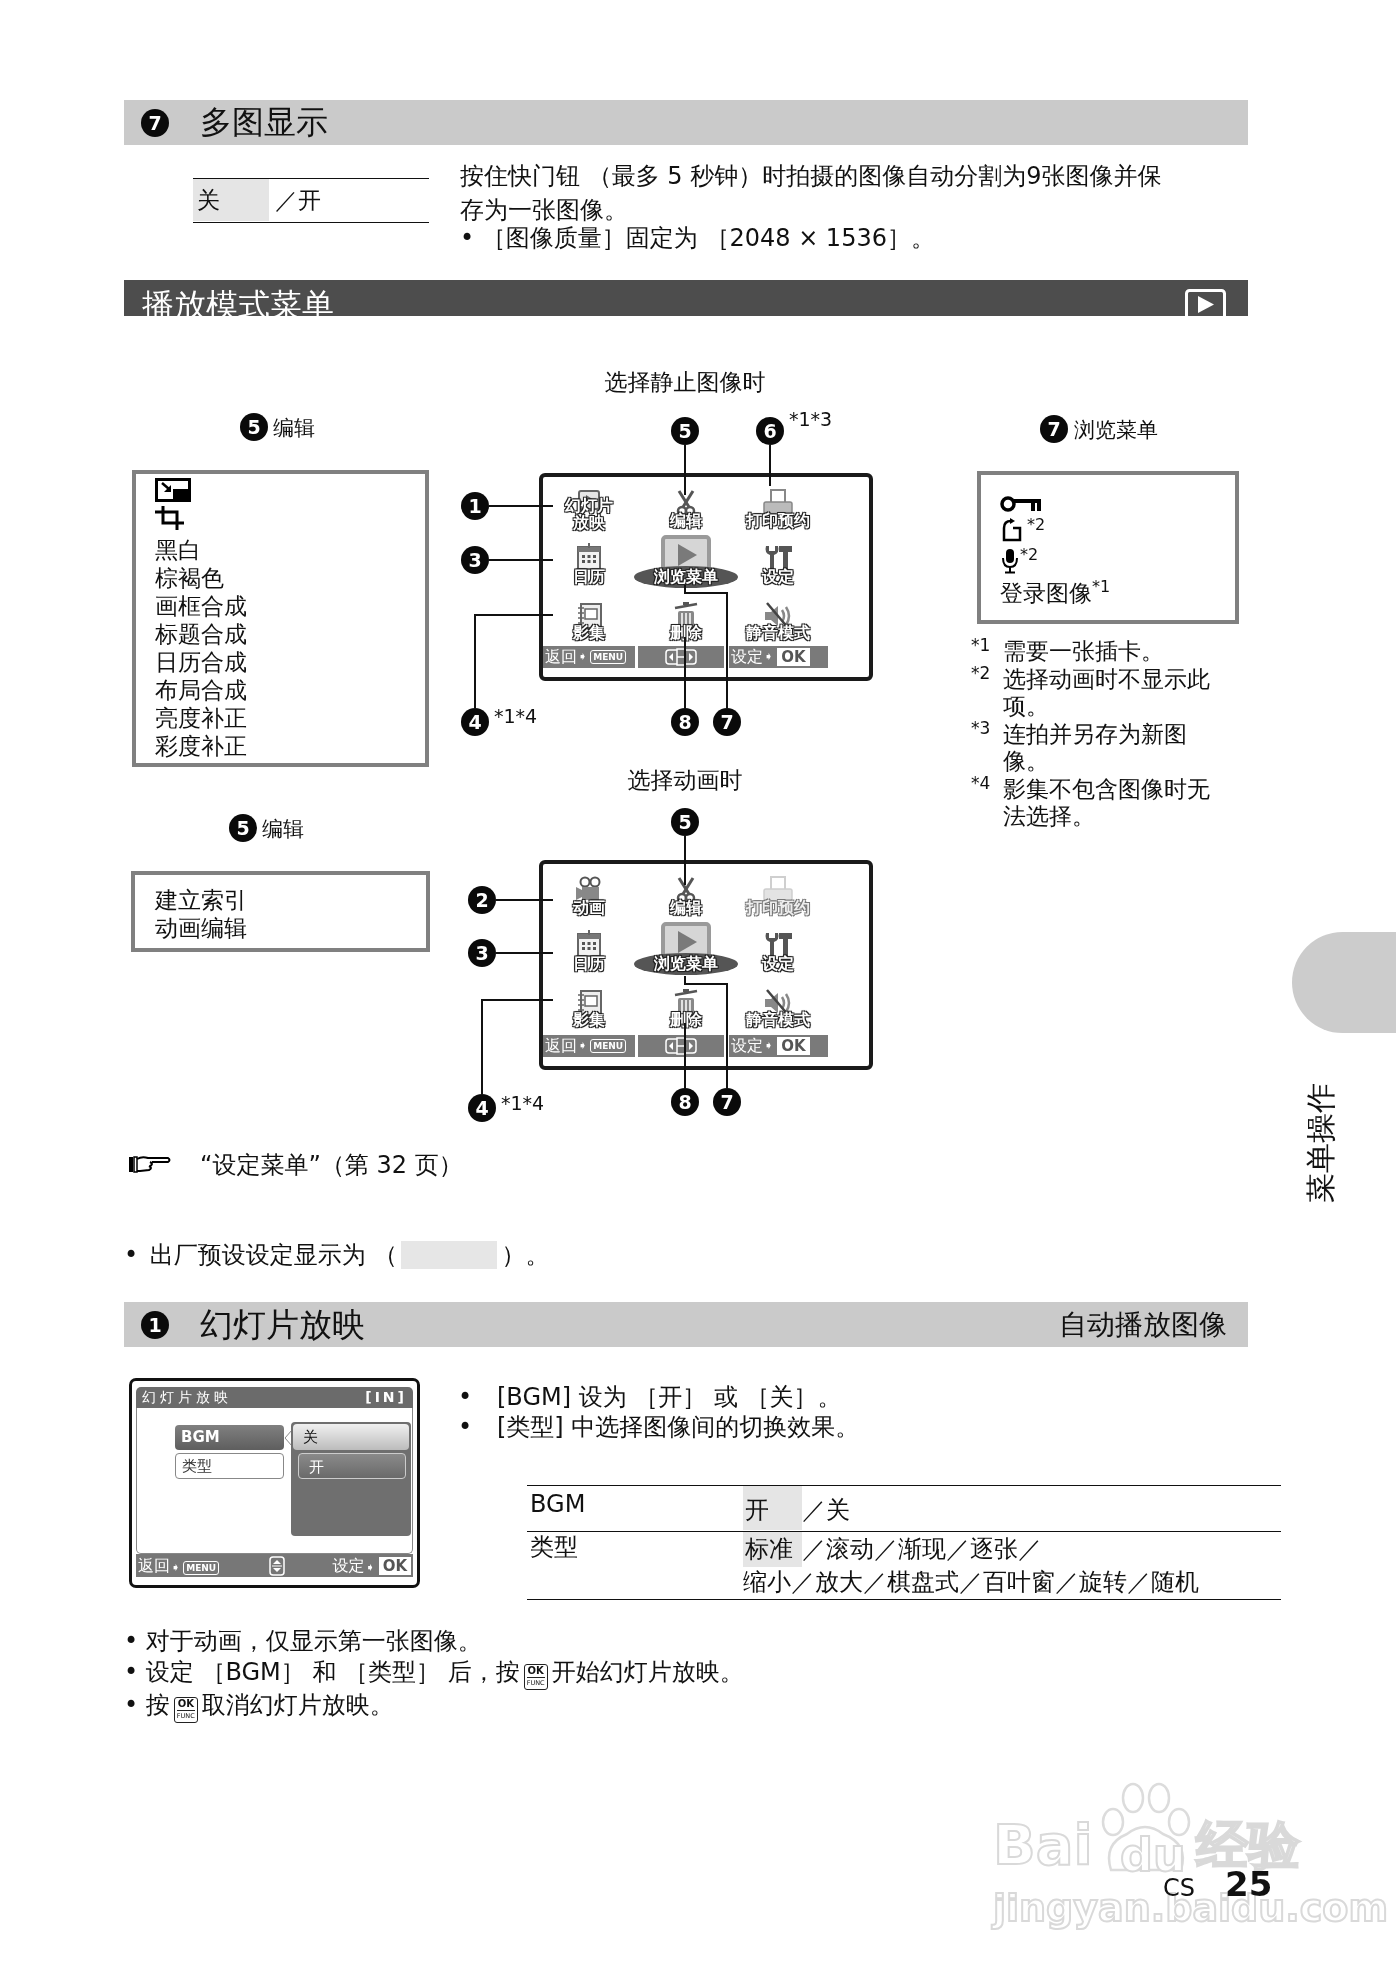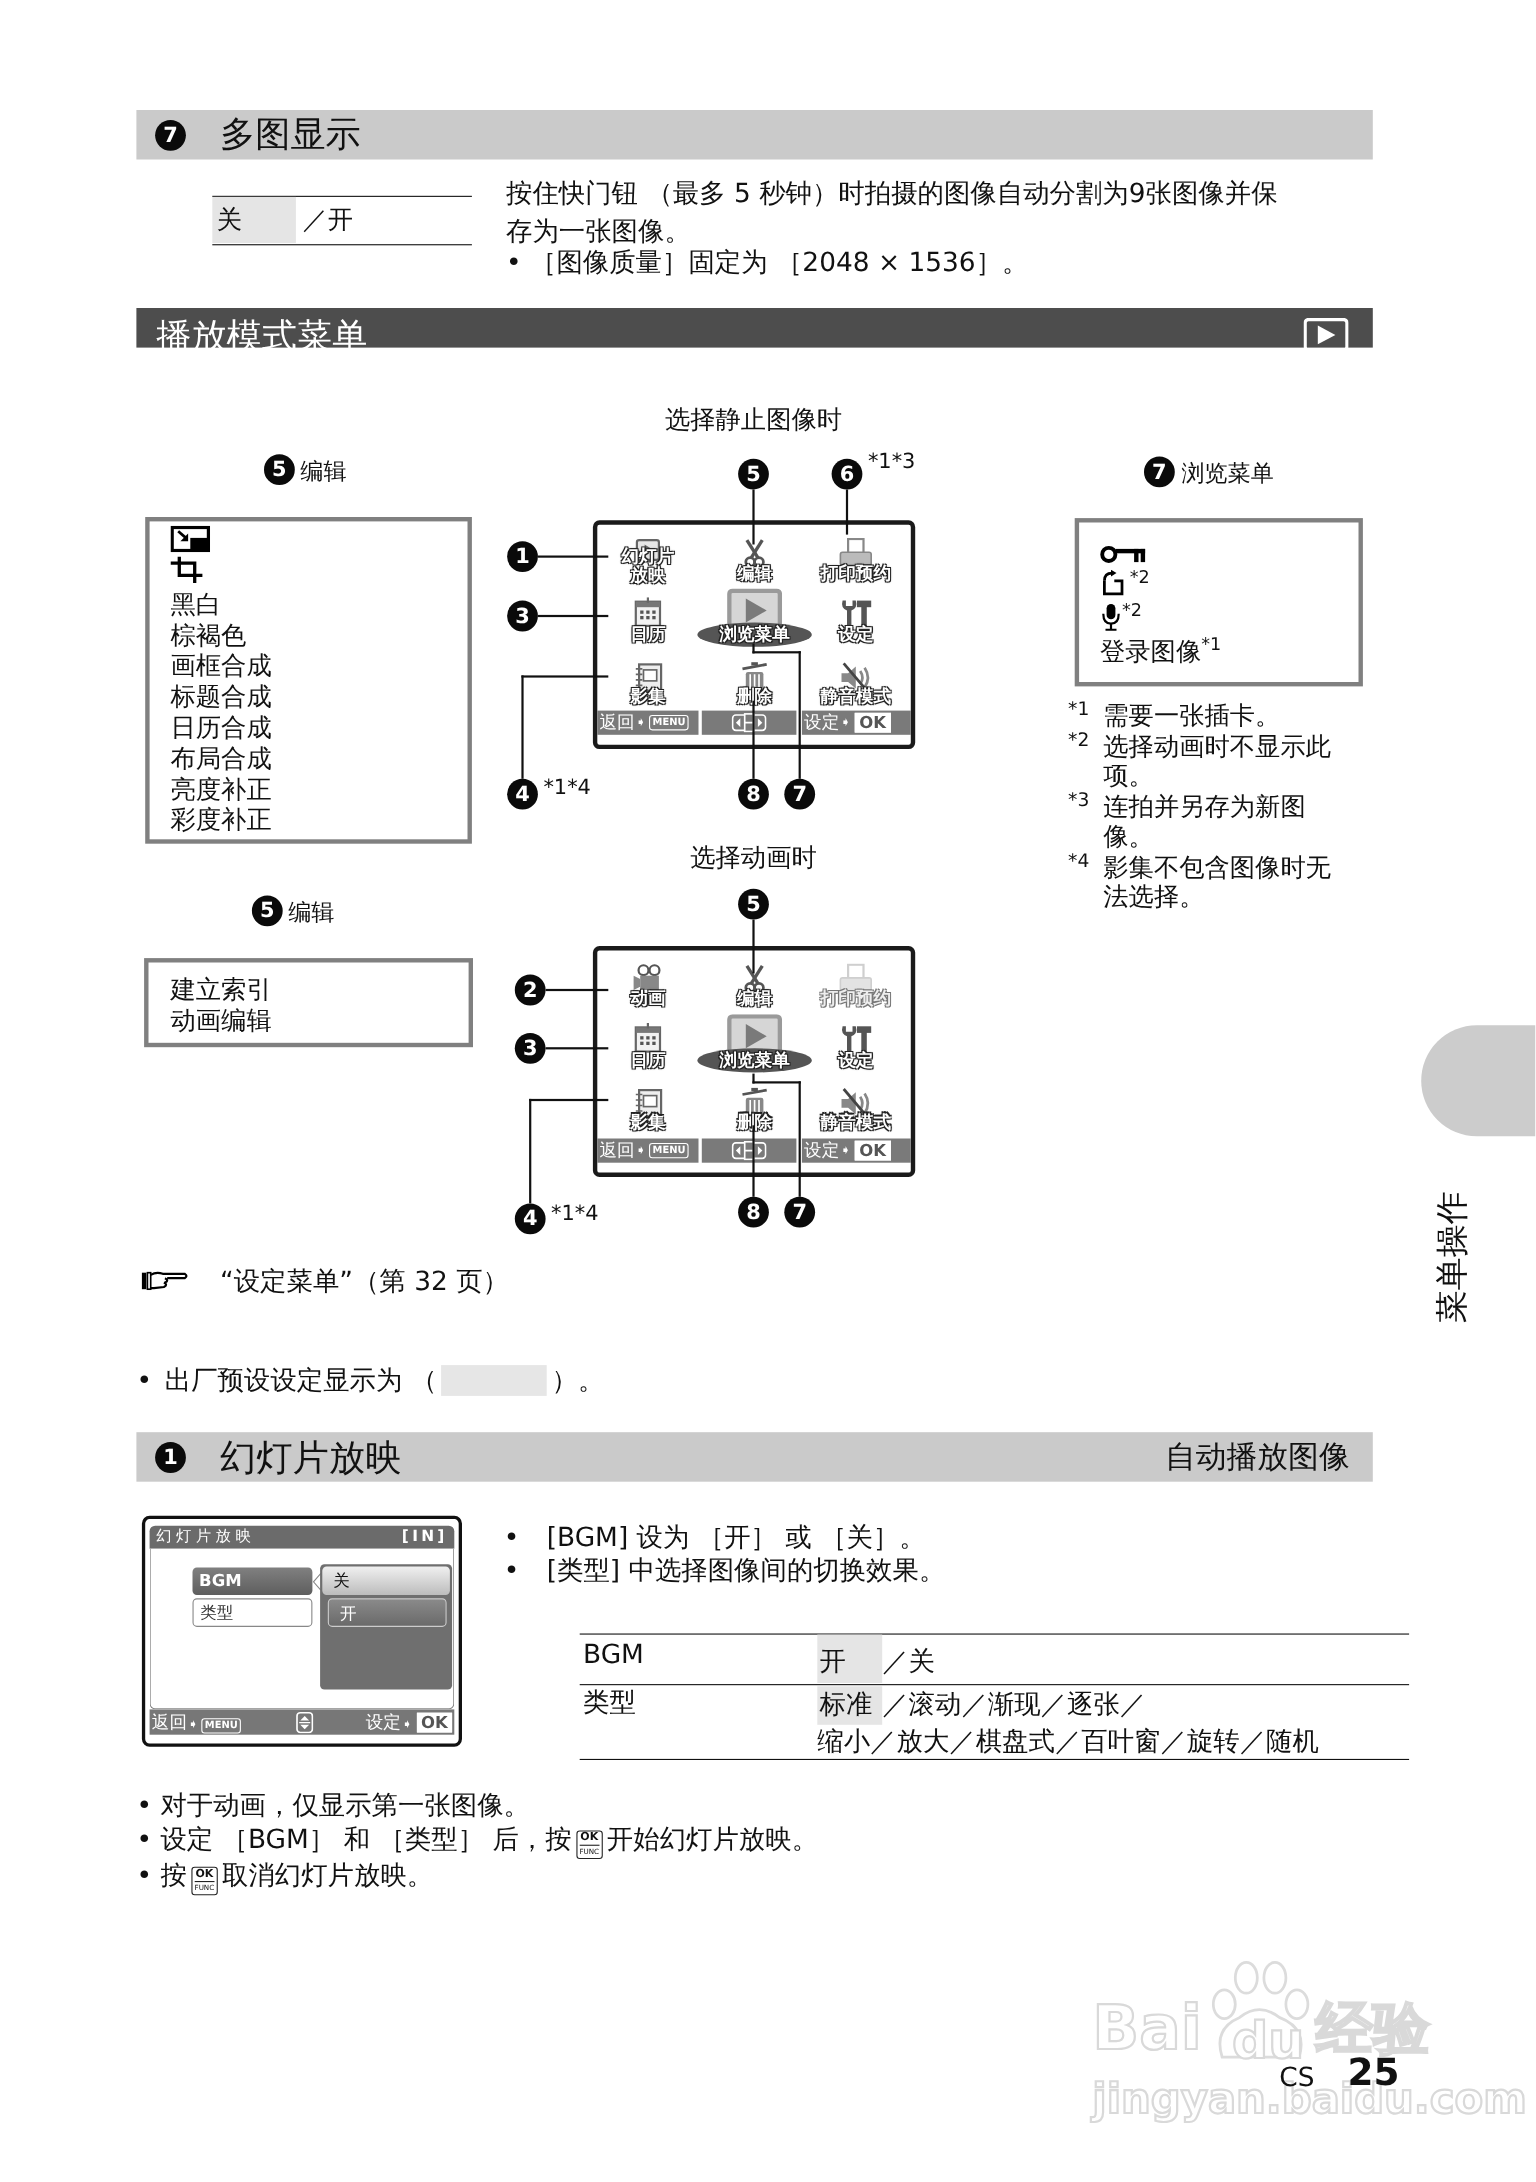--- a/index.html
+++ b/index.html
@@ -16,21 +16,21 @@
 .num{position:absolute;width:28px;height:28px;border-radius:50%;background:#0a0a0a;color:#fff;font-weight:bold;font-size:19px;line-height:28px;text-align:center;}
 .ln{position:absolute;background:#111;}
 .note{position:absolute;font-size:19px;line-height:20px;color:#111;}
 .txt24{font-size:24px;line-height:30px;}
 .caption{position:absolute;width:240px;text-align:center;font-size:23px;line-height:26px;}
 .ehead{position:absolute;font-size:21px;line-height:28px;}
 .box{position:absolute;border:4px solid #808080;background:#fff;}
 .list{position:absolute;font-size:23px;line-height:28px;}
 .list div{white-space:nowrap;}
 
-.cam{position:absolute;width:293px;height:208px;border:4px solid #1a1a1a;border-radius:6px;background:#fff;}
+.cam{position:absolute;width:334px;height:208px;border:4px solid #1a1a1a;border-radius:6px;background:#fff;}
 .cell{position:absolute;width:92px;height:40px;}
 .cell .ic{position:absolute;left:50%;top:0;transform:translateX(-50%);display:block;}
 .cell .lbl{position:absolute;left:-12px;right:-12px;bottom:0;text-align:center;white-space:pre-line;color:#fff;font-weight:bold;font-size:16px;line-height:17px;
   text-shadow:-1px -1px 0 #222,1px -1px 0 #222,-1px 1px 0 #222,1px 1px 0 #222,0 0 2px #000;}
 .cell.dis .ic{opacity:.4;}
 .cell.dis .lbl{color:#eee;text-shadow:-1px -1px 0 #777,1px -1px 0 #777,-1px 1px 0 #777,1px 1px 0 #777;}
 .cell .ell{position:absolute;left:-6px;right:-6px;bottom:-3px;height:22px;border-radius:50%;background:#555;}
 .cbar{position:absolute;left:0;right:0;top:169px;height:22px;}
 .seg{position:absolute;top:0;height:22px;background:#7a7a7a;color:#fff;font-size:16px;line-height:22px;white-space:nowrap;display:flex;align-items:center;}
 .menubox{display:inline-block;border:1.5px solid #fff;border-radius:3px;font-size:9px;font-weight:bold;line-height:12px;padding:0 2px;margin-left:2px;color:#fff;}
@@ -503,21 +503,21 @@
     <span style="margin-left:39px;">[类型] 中选择图像间的切换效果。</span>
   </div>
 
   <div class="tbl">
     <div class="trow" style="height:45px;">
       <div class="tlab" style="line-height:36px;">BGM</div>
       <div class="tval" style="line-height:48px;"><span class="defv" style="height:44px;">开</span><span>／关</span></div>
     </div>
     <div class="trow" style="height:68px;">
       <div class="tlab" style="line-height:30px;">类型</div>
-      <div class="tval" style="line-height:35px;white-space:nowrap;"><span class="defv" style="height:35px;font-family:Liberation Serif, serif;">标准</span><span>／滚动／渐现／逐张／</span></div>
+      <div class="tval" style="line-height:35px;white-space:nowrap;"><span class="defv" style="height:35px;">标准</span><span>／滚动／渐现／逐张／</span></div>
       <div class="tval" style="line-height:30px;white-space:nowrap;">缩小／放大／棋盘式／百叶窗／旋转／随机</div>
     </div>
   </div>
 
   <div class="a" style="left:124px;top:1626px;font-size:24px;line-height:31px;white-space:nowrap;">
     <div><span>•</span> <span>对于动画，仅显示第一张图像。</span></div>
     <div><span>•</span> <span>设定 ［BGM］ 和 ［类型］ 后，按</span><span class="okfunc"><span class="t">OK</span><span class="b">FUNC</span></span><span>开始幻灯片放映。</span></div>
     <div><span>•</span> <span>按</span><span class="okfunc"><span class="t">OK</span><span class="b">FUNC</span></span><span>取消幻灯片放映。</span></div>
   </div>
 

